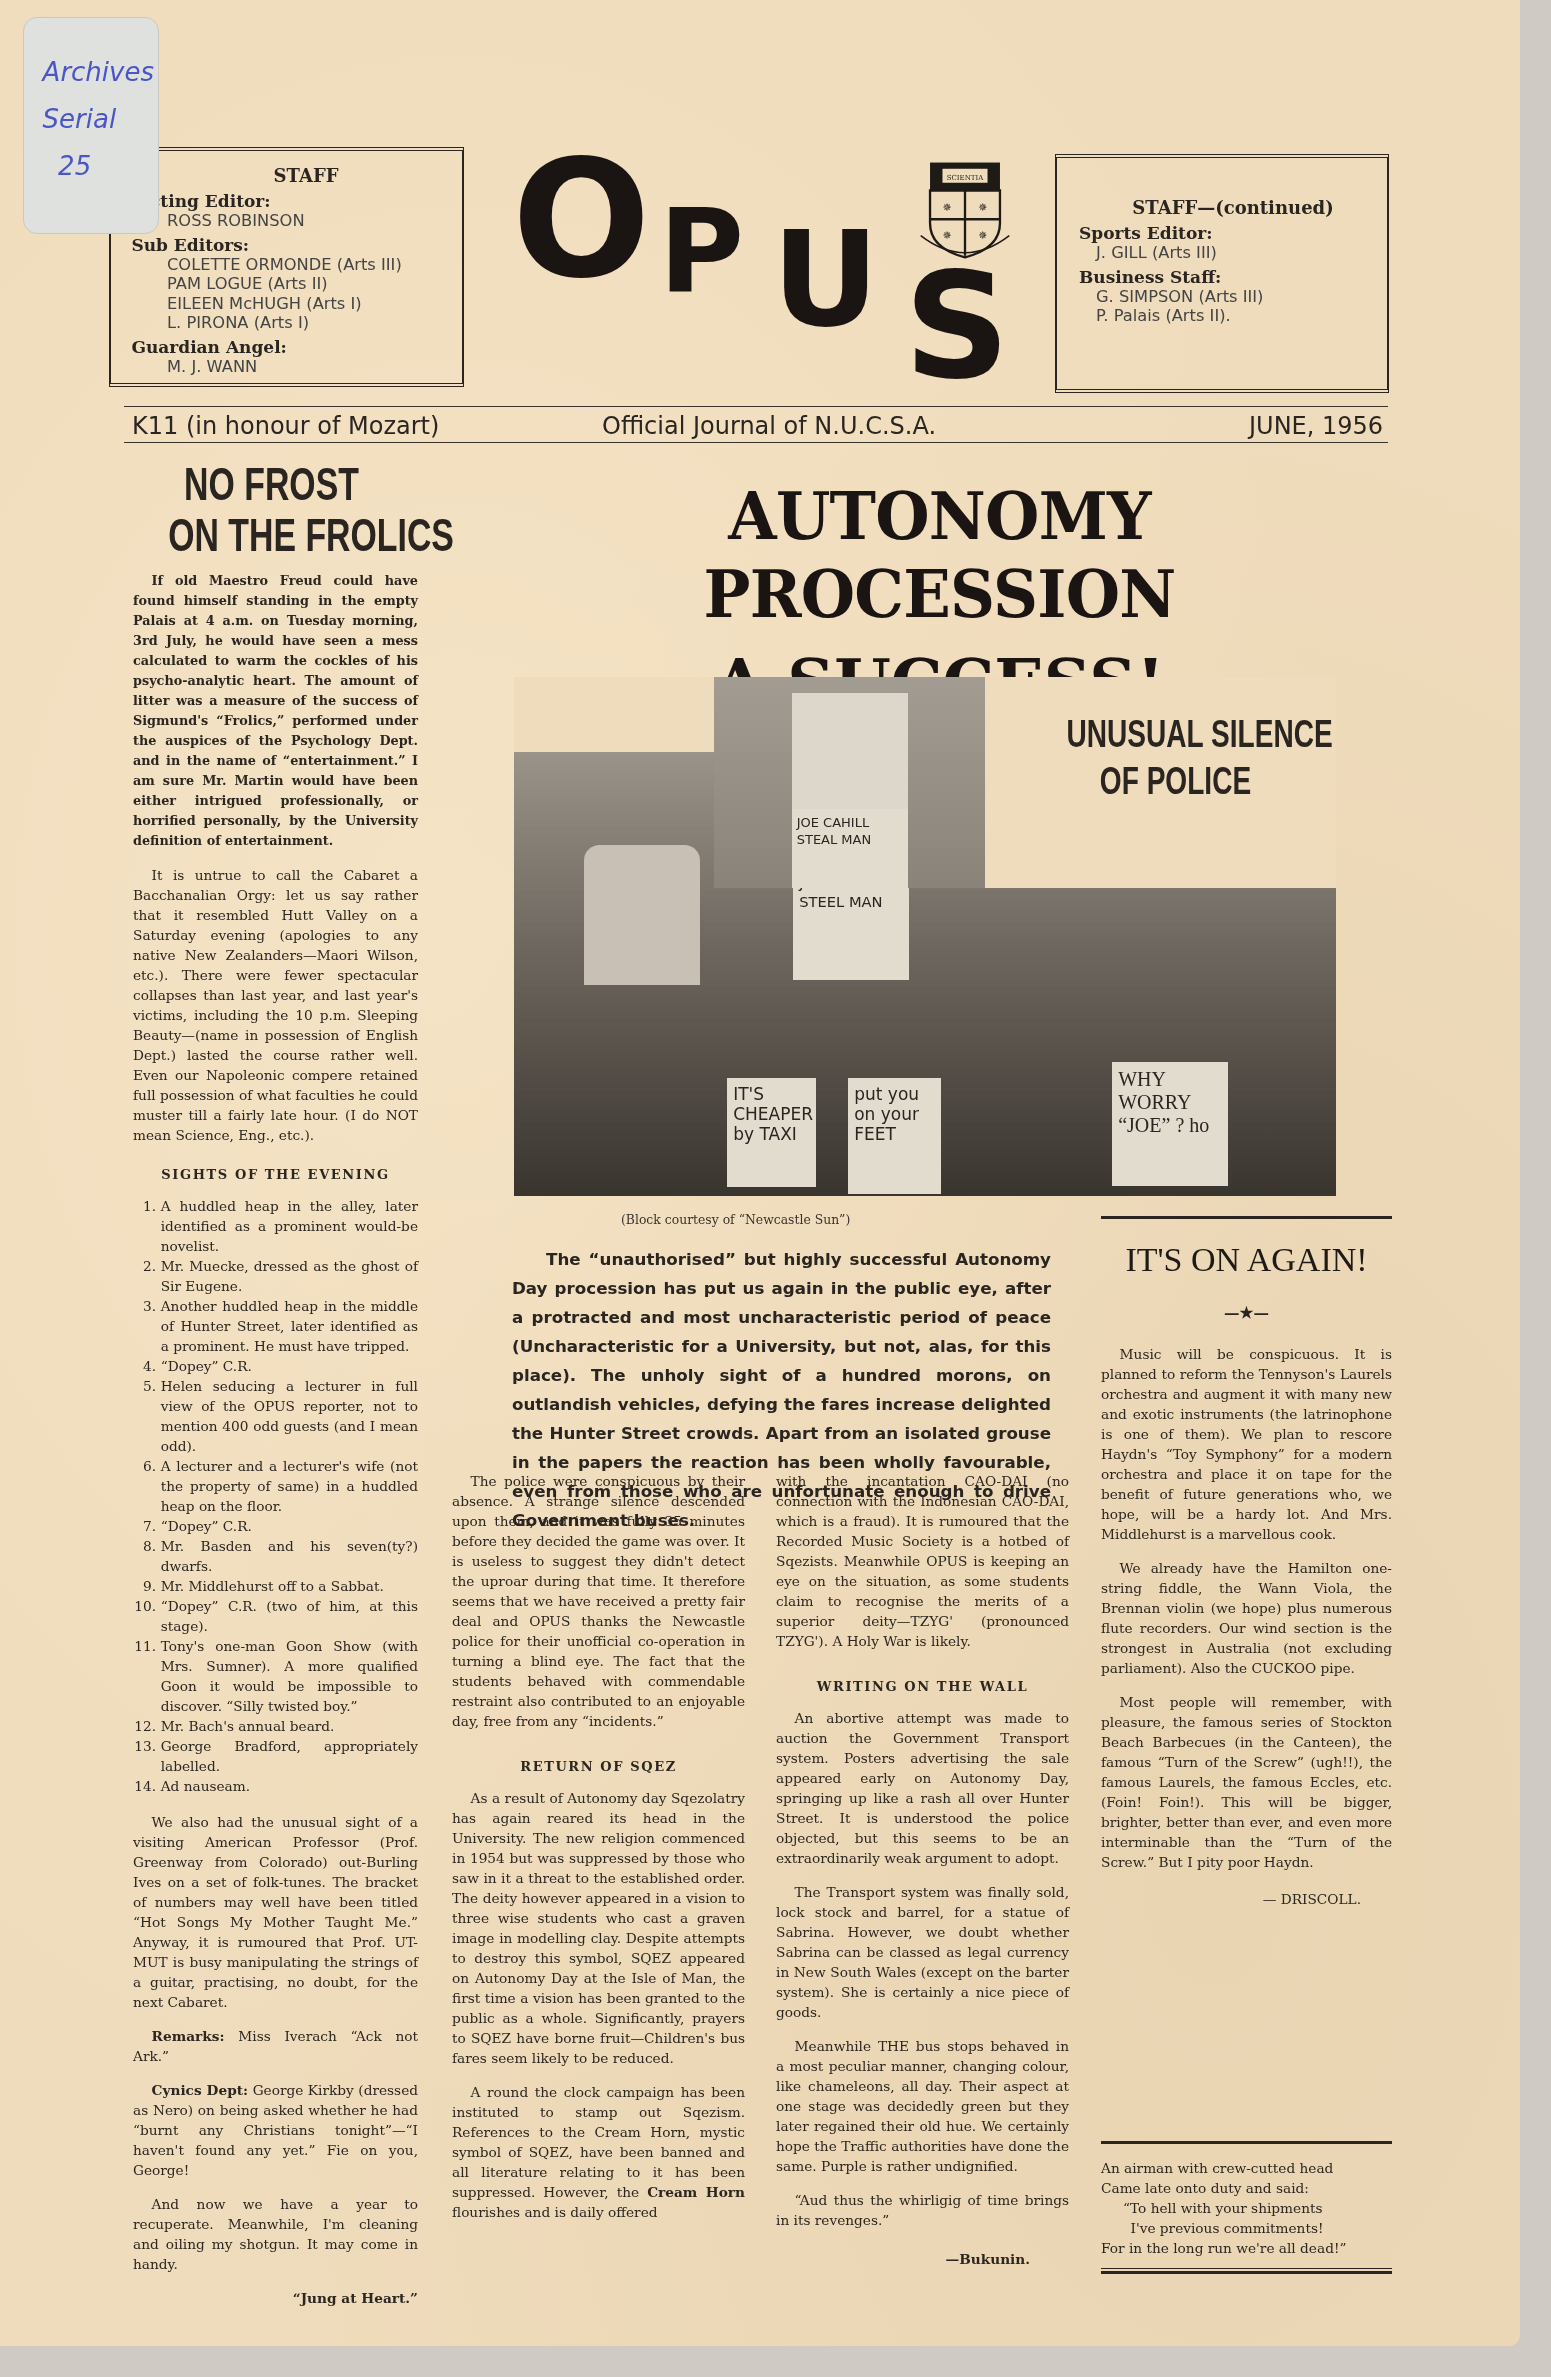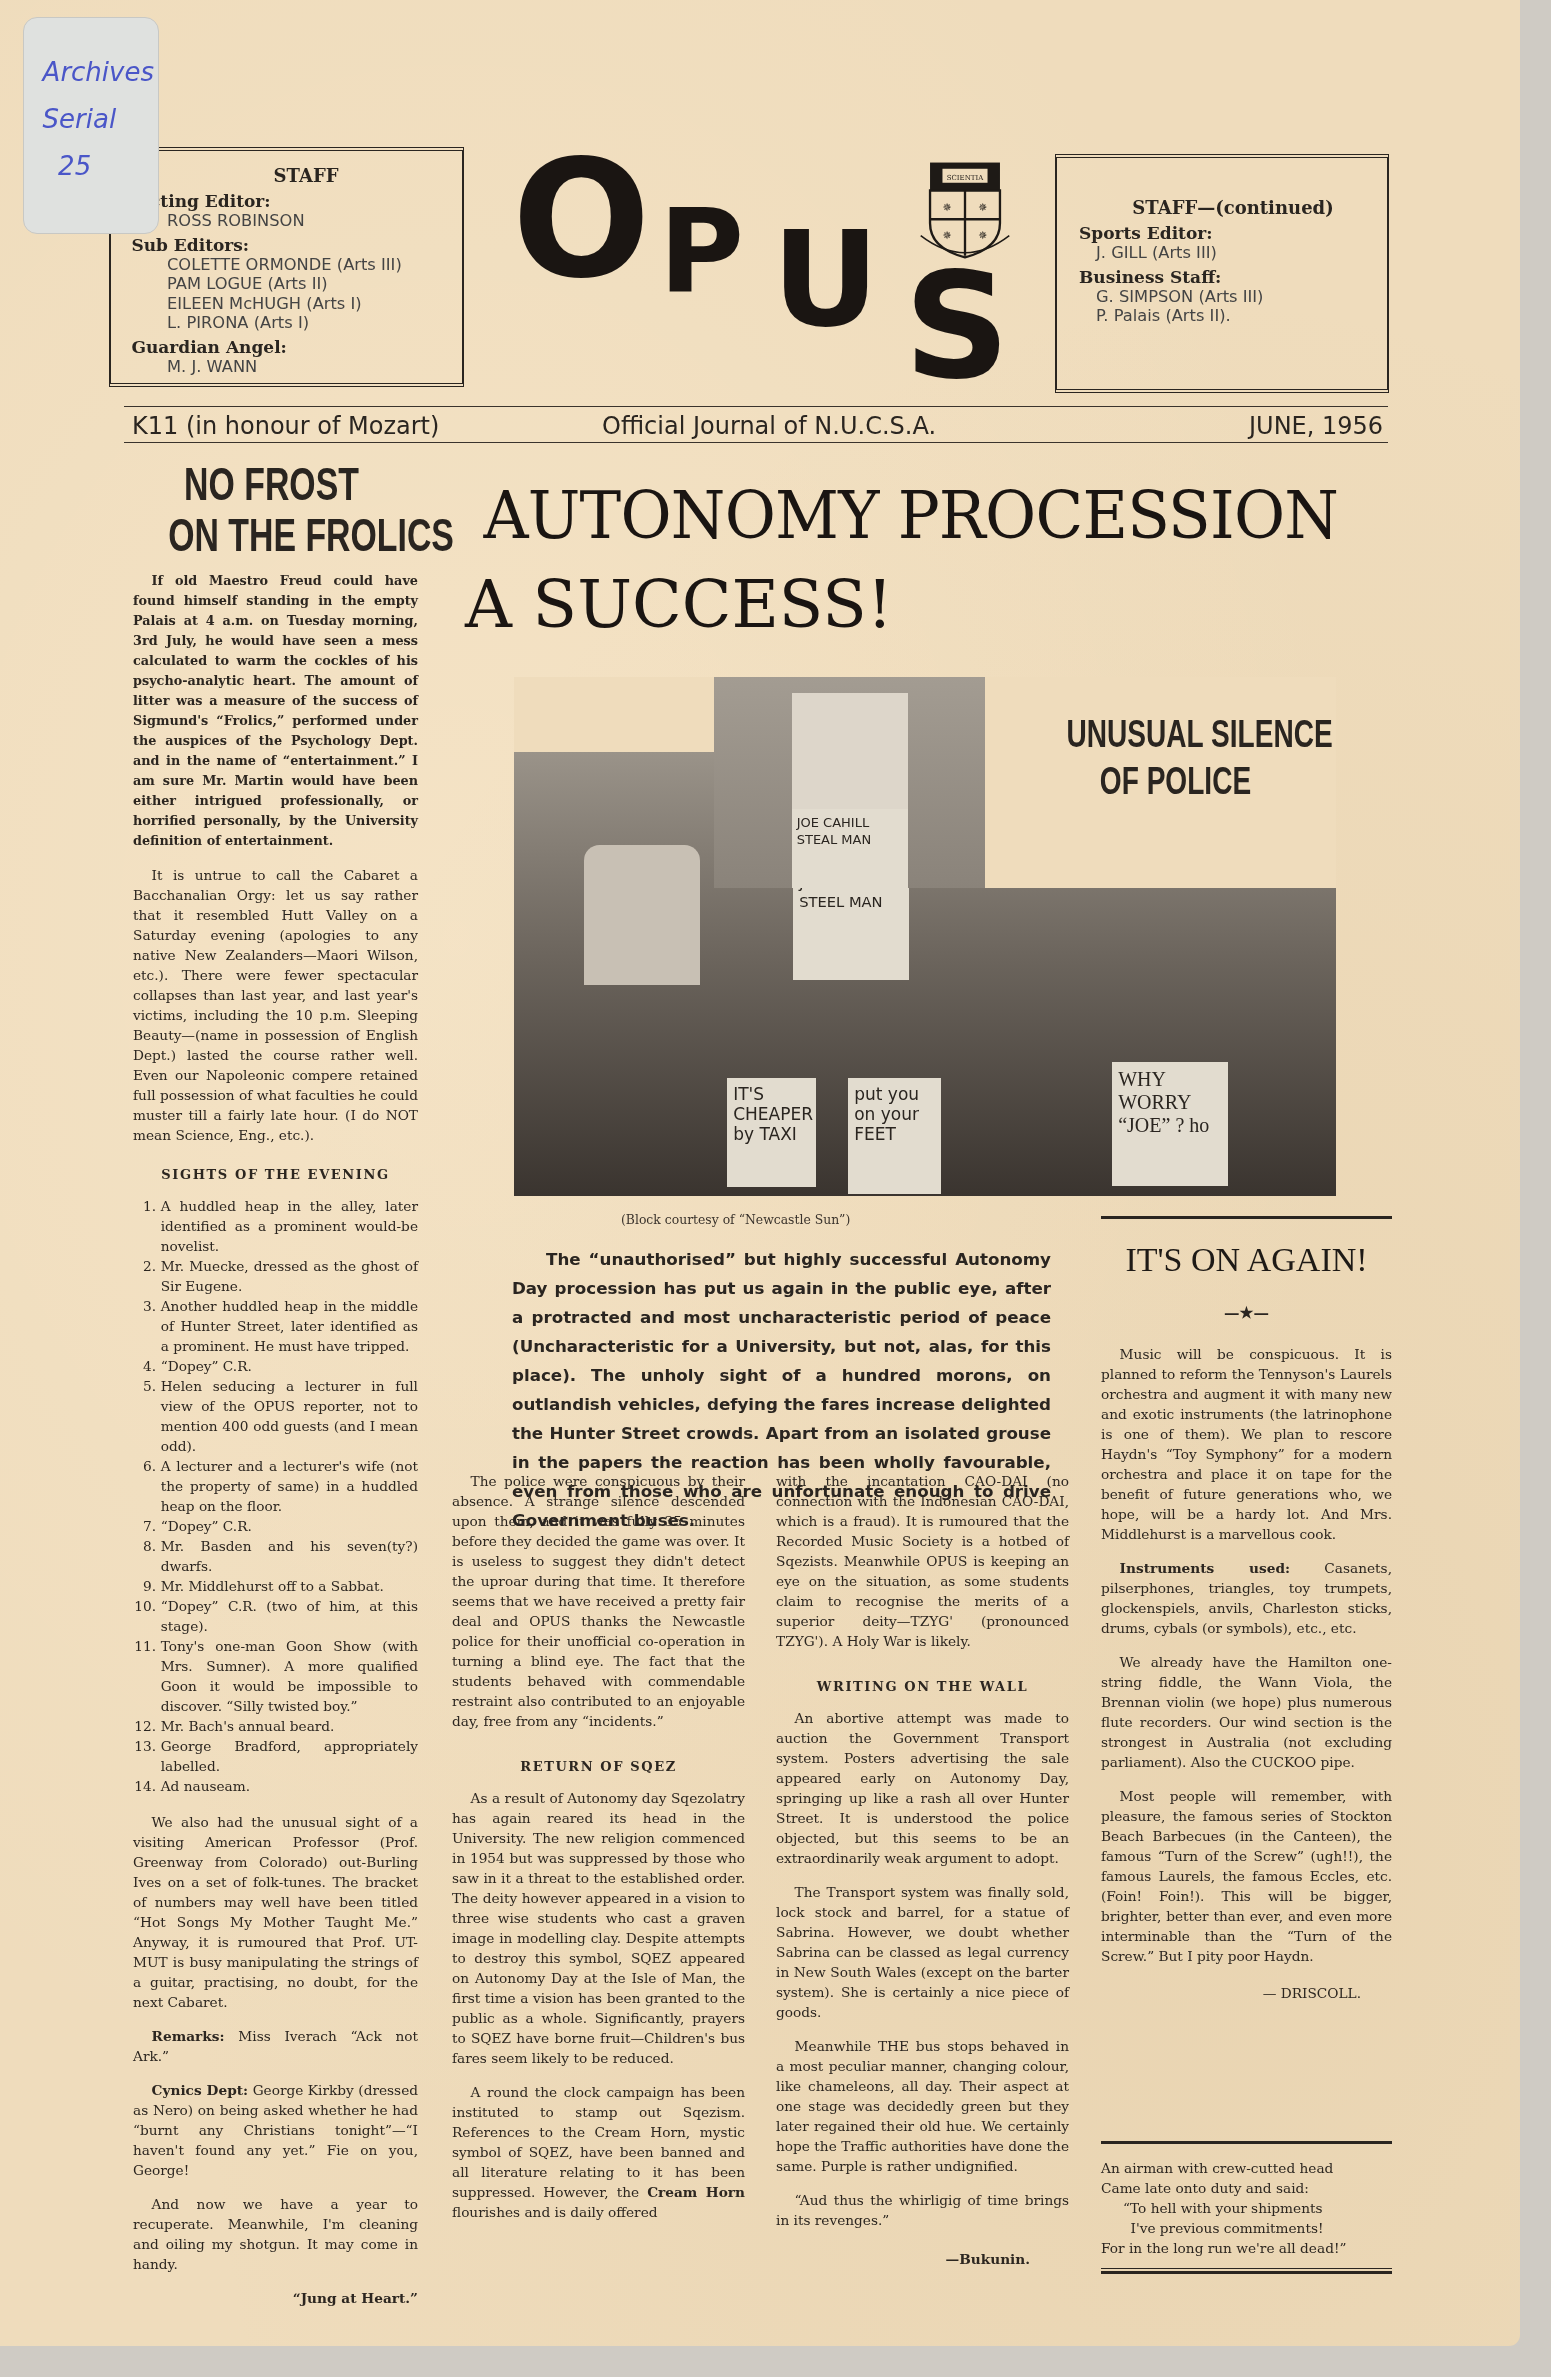--- a/index.html
+++ b/index.html
@@ -160,21 +160,21 @@
           <span class="txt">Ad nauseam.</span>
         </li>
       </ul>
     <p>We also had the unusual sight of a visiting American Professor (Prof. Greenway from Colorado) out-Burling Ives on a set of folk-tunes. The bracket of numbers may well have been titled “Hot Songs My Mother Taught Me.” Anyway, it is rumoured that Prof. UT-MUT is busy manipulating the strings of a guitar, practising, no doubt, for the next Cabaret.</p>
     <p><b>Remarks:</b><span> Miss Iverach “Ack not Ark.”</span></p>
     <p><b>Cynics Dept:</b><span> George Kirkby (dressed as Nero) on being asked whether he had “burnt any Christians tonight”—“I haven't found any yet.” Fie on you, George!</span></p>
     <p>And now we have a year to recuperate. Meanwhile, I'm cleaning and oiling my shotgun. It may come in handy.</p>
     <div class="sig">“Jung at Heart.”</div>
   </div>
 
-  <div class="abs" style="left:465px;top:477px;width:923px;font-family:'DejaVu Serif',serif;font-weight:400;color:#1a1512;">
+  <div class="abs" style="left:478px;top:477px;width:923px;text-align:center;font-family:'DejaVu Serif',serif;font-weight:700;color:#1a1512;">
     <div style="font-size:65px;line-height:78px;letter-spacing:-0.8px;transform:scaleX(.96);">AUTONOMY PROCESSION</div>
     <div style="font-size:65px;line-height:78px;margin-top:11px;">A SUCCESS!</div>
   </div>
 
   <div class="abs photo" style="left:714px;top:677px;width:271px;height:79px;background:linear-gradient(#8e877d,#7a736a);"></div>
   <div class="abs photo" style="left:514px;top:752px;width:822px;height:444px;background:linear-gradient(180deg,#9a9389 0%,#6d665e 45%,#3a342f 100%);">
     <div class="abs" style="left:279px;top:15.5px;width:116px;height:101px;background:#ddd6ca;"></div>
     <div class="abs" style="left:279px;top:116px;width:116px;height:112px;background:#e2dccf;font-family:'DejaVu Sans',sans-serif;font-size:14.7px;line-height:18.6px;color:#2a2520;padding:6.2px;box-sizing:border-box;">JOE STALIN STEEL MAN</div>
     <div class="abs" style="left:70px;top:93px;width:116px;height:140px;background:#c8c0b4;border-radius:15.5px 15.5px 0 0;"></div>
     <div class="abs" style="left:213px;top:326px;width:89px;height:109px;background:#e2dccf;font-family:'DejaVu Sans',sans-serif;font-size:17px;color:#2a2520;padding:6.2px;box-sizing:border-box;">IT'S CHEAPER by TAXI</div>
@@ -212,21 +212,20 @@
     <p>Meanwhile THE bus stops behaved in a most peculiar manner, changing colour, like chameleons, all day. Their aspect at one stage was decidedly green but they later regained their old hue. We certainly hope the Traffic authorities have done the same. Purple is rather undignified.</p>
     <p style="margin-bottom:19px;">“Aud thus the whirligig of time brings in its revenges.”</p>
     <div class="sig" style="padding-right:39px;">—Bukunin.</div>
   </div>
 
   <div class="abs right-r" style="left:1101px;top:1216px;width:291px;"></div>
   <div class="abs" style="left:1101px;top:1241px;width:291px;text-align:center;font-family:'Liberation Serif',serif;font-size:34px;color:#1e1a16;">IT'S ON AGAIN!</div>
   <div class="abs" style="left:1101px;top:1303px;width:291px;text-align:center;font-size:15.5px;font-weight:bold;">—★—</div>
   <div class="abs col" style="left:1101px;top:1344px;width:291px;">
     <p>Music will be conspicuous. It is planned to reform the Tennyson's Laurels orchestra and augment it with many new and exotic instruments (the latrinophone is one of them). We plan to rescore Haydn's “Toy Symphony” for a modern orchestra and place it on tape for the benefit of future generations who, we hope, will be a hardy lot. And Mrs. Middlehurst is a marvellous cook.</p>
-    <p><b>Instruments used:</b><span> Casanets, pilserphones, triangles, toy trumpets, glockenspiels, anvils, Charleston sticks, drums, cybals (or symbols), etc., etc.</span></p>
     <p>We already have the Hamilton one-string fiddle, the Wann Viola, the Brennan violin (we hope) plus numerous flute recorders. Our wind section is the strongest in Australia (not excluding parliament). Also the CUCKOO pipe.</p>
     <p style="margin-bottom:17px;">Most people will remember, with pleasure, the famous series of Stockton Beach Barbecues (in the Canteen), the famous “Turn of the Screw” (ugh!!), the famous Laurels, the famous Eccles, etc. (Foin! Foin!). This will be bigger, brighter, better than ever, and even more interminable than the “Turn of the Screw.” But I pity poor Haydn.</p>
     <div class="sig" style="font-weight:normal;padding-right:31px;">— DRISCOLL.</div>
   </div>
   <div class="abs" style="left:1101px;top:2141px;width:291px;border-top:3.9px solid #2a2520;box-shadow:0 4.7px 0 -3.1px #2a2520;"></div>
   <div class="abs col" style="left:1101px;top:2158px;width:291px;text-align:left;">
     <div>An airman with crew-cutted head</div>
     <div>Came late onto duty and said:</div>
     <div style="padding-left:22px">“To hell with your shipments</div>
     <div style="padding-left:29.5px">I've previous commitments!</div>

